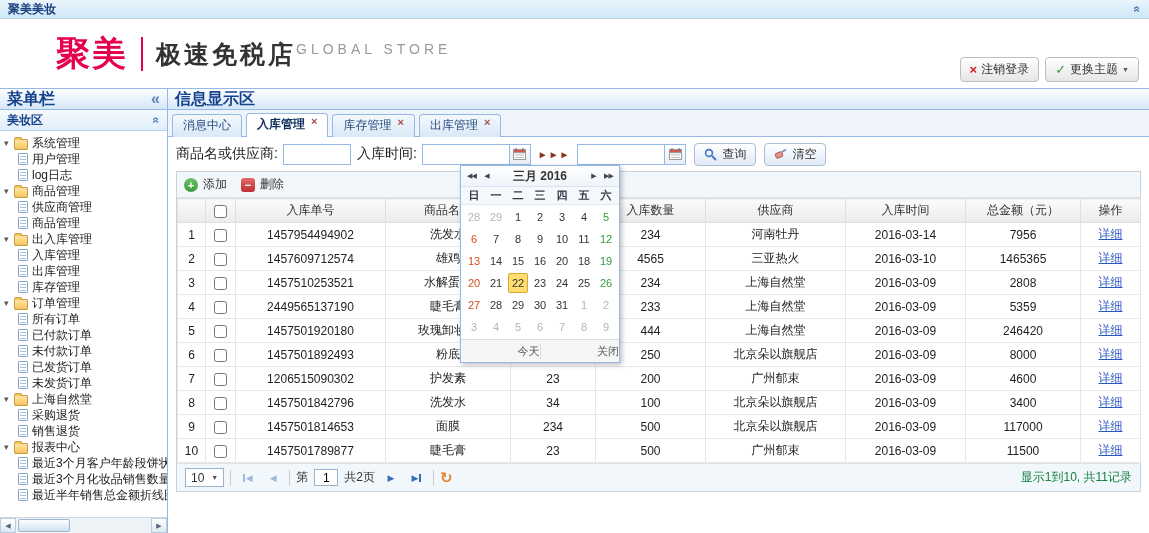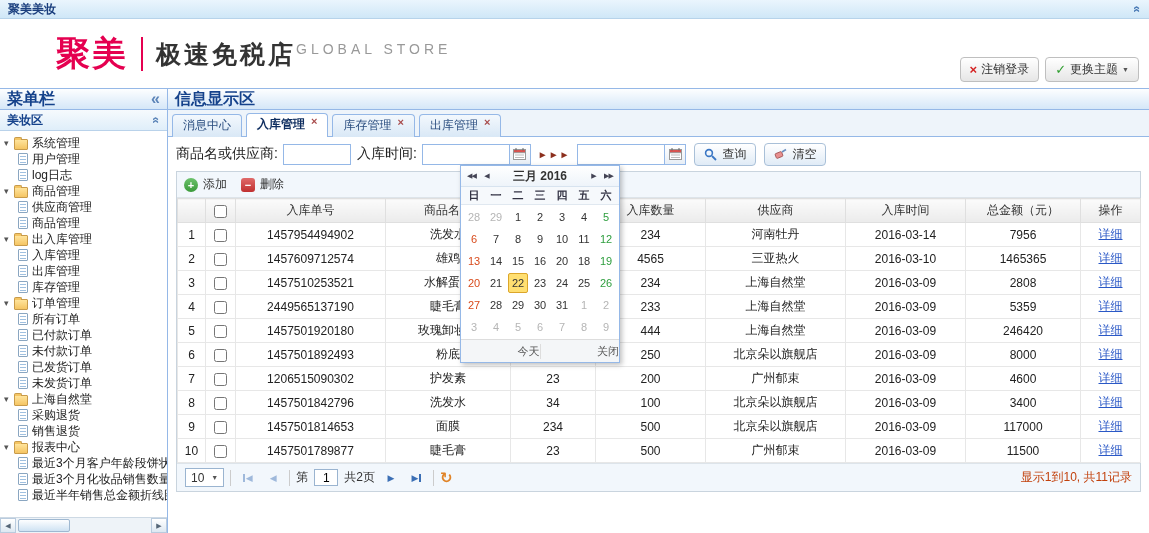--- a/index.html
+++ b/index.html
@@ -94,21 +94,21 @@
   .pager{height:28px;background:#f2f7fc;border-top:1px solid #dde4ea;display:flex;align-items:center;gap:6px;padding:0 8px;font-size:12px;color:#333}
   .psel{display:inline-flex;align-items:center;gap:7px;height:19px;padding:0 5px;border:1px solid #9ab4d0;background:#fff;cursor:pointer}
   .sel-arr{font-size:7px;color:#555}
   .vsep{width:1px;height:16px;background:#ccc}
   .pbtn{display:inline-flex;align-items:center;justify-content:center;width:20px;height:20px;color:#3b6fb5;font-size:9px;cursor:pointer}
   .pbtn .bar{width:2px;height:8px;background:currentColor;display:inline-block;margin:0 1px}
   .pbtn.disabled{opacity:.45}
   .ptext{color:#333}
   .page-input{width:24px;height:17px;border:1px solid #9ab4d0;text-align:center;font-size:12px;outline:none}
   .refresh{color:#e08428;font-size:15px;font-weight:bold;cursor:pointer;line-height:15px}
-  .pager-summary{margin-left:auto;color:#c2410c}
+  .pager-summary{margin-left:auto;color:#15803d}
 
   
   .calendar{position:absolute;left:292px;top:28px;width:160px;background:#fff;border:1px solid #95b8e7;box-shadow:2px 2px 5px rgba(0,0,0,.25);z-index:10;font-size:11px}
   .cal-hd{height:21px;display:flex;align-items:center;background:linear-gradient(#fff,#eef4fa);border-bottom:1px solid #d7e3ef;padding:0 3px}
   .cal-arrow{width:15px;text-align:center;font-size:7px;letter-spacing:-1px;color:#445;cursor:pointer}
   .cal-title{flex:1;text-align:center;font-size:12px;font-weight:bold;color:#333;cursor:pointer}
   .cal-week{display:grid;grid-template-columns:repeat(7,22px);height:18px;align-items:center;background:#f6f9fc;border-bottom:1px solid #e0e8f0;
     text-align:center;font-weight:bold;color:#334;padding:0 2px}
   .cal-week div{text-align:center}
   .cal-grid{display:grid;grid-template-columns:repeat(7,22px);grid-auto-rows:22px;padding:1px 2px}

